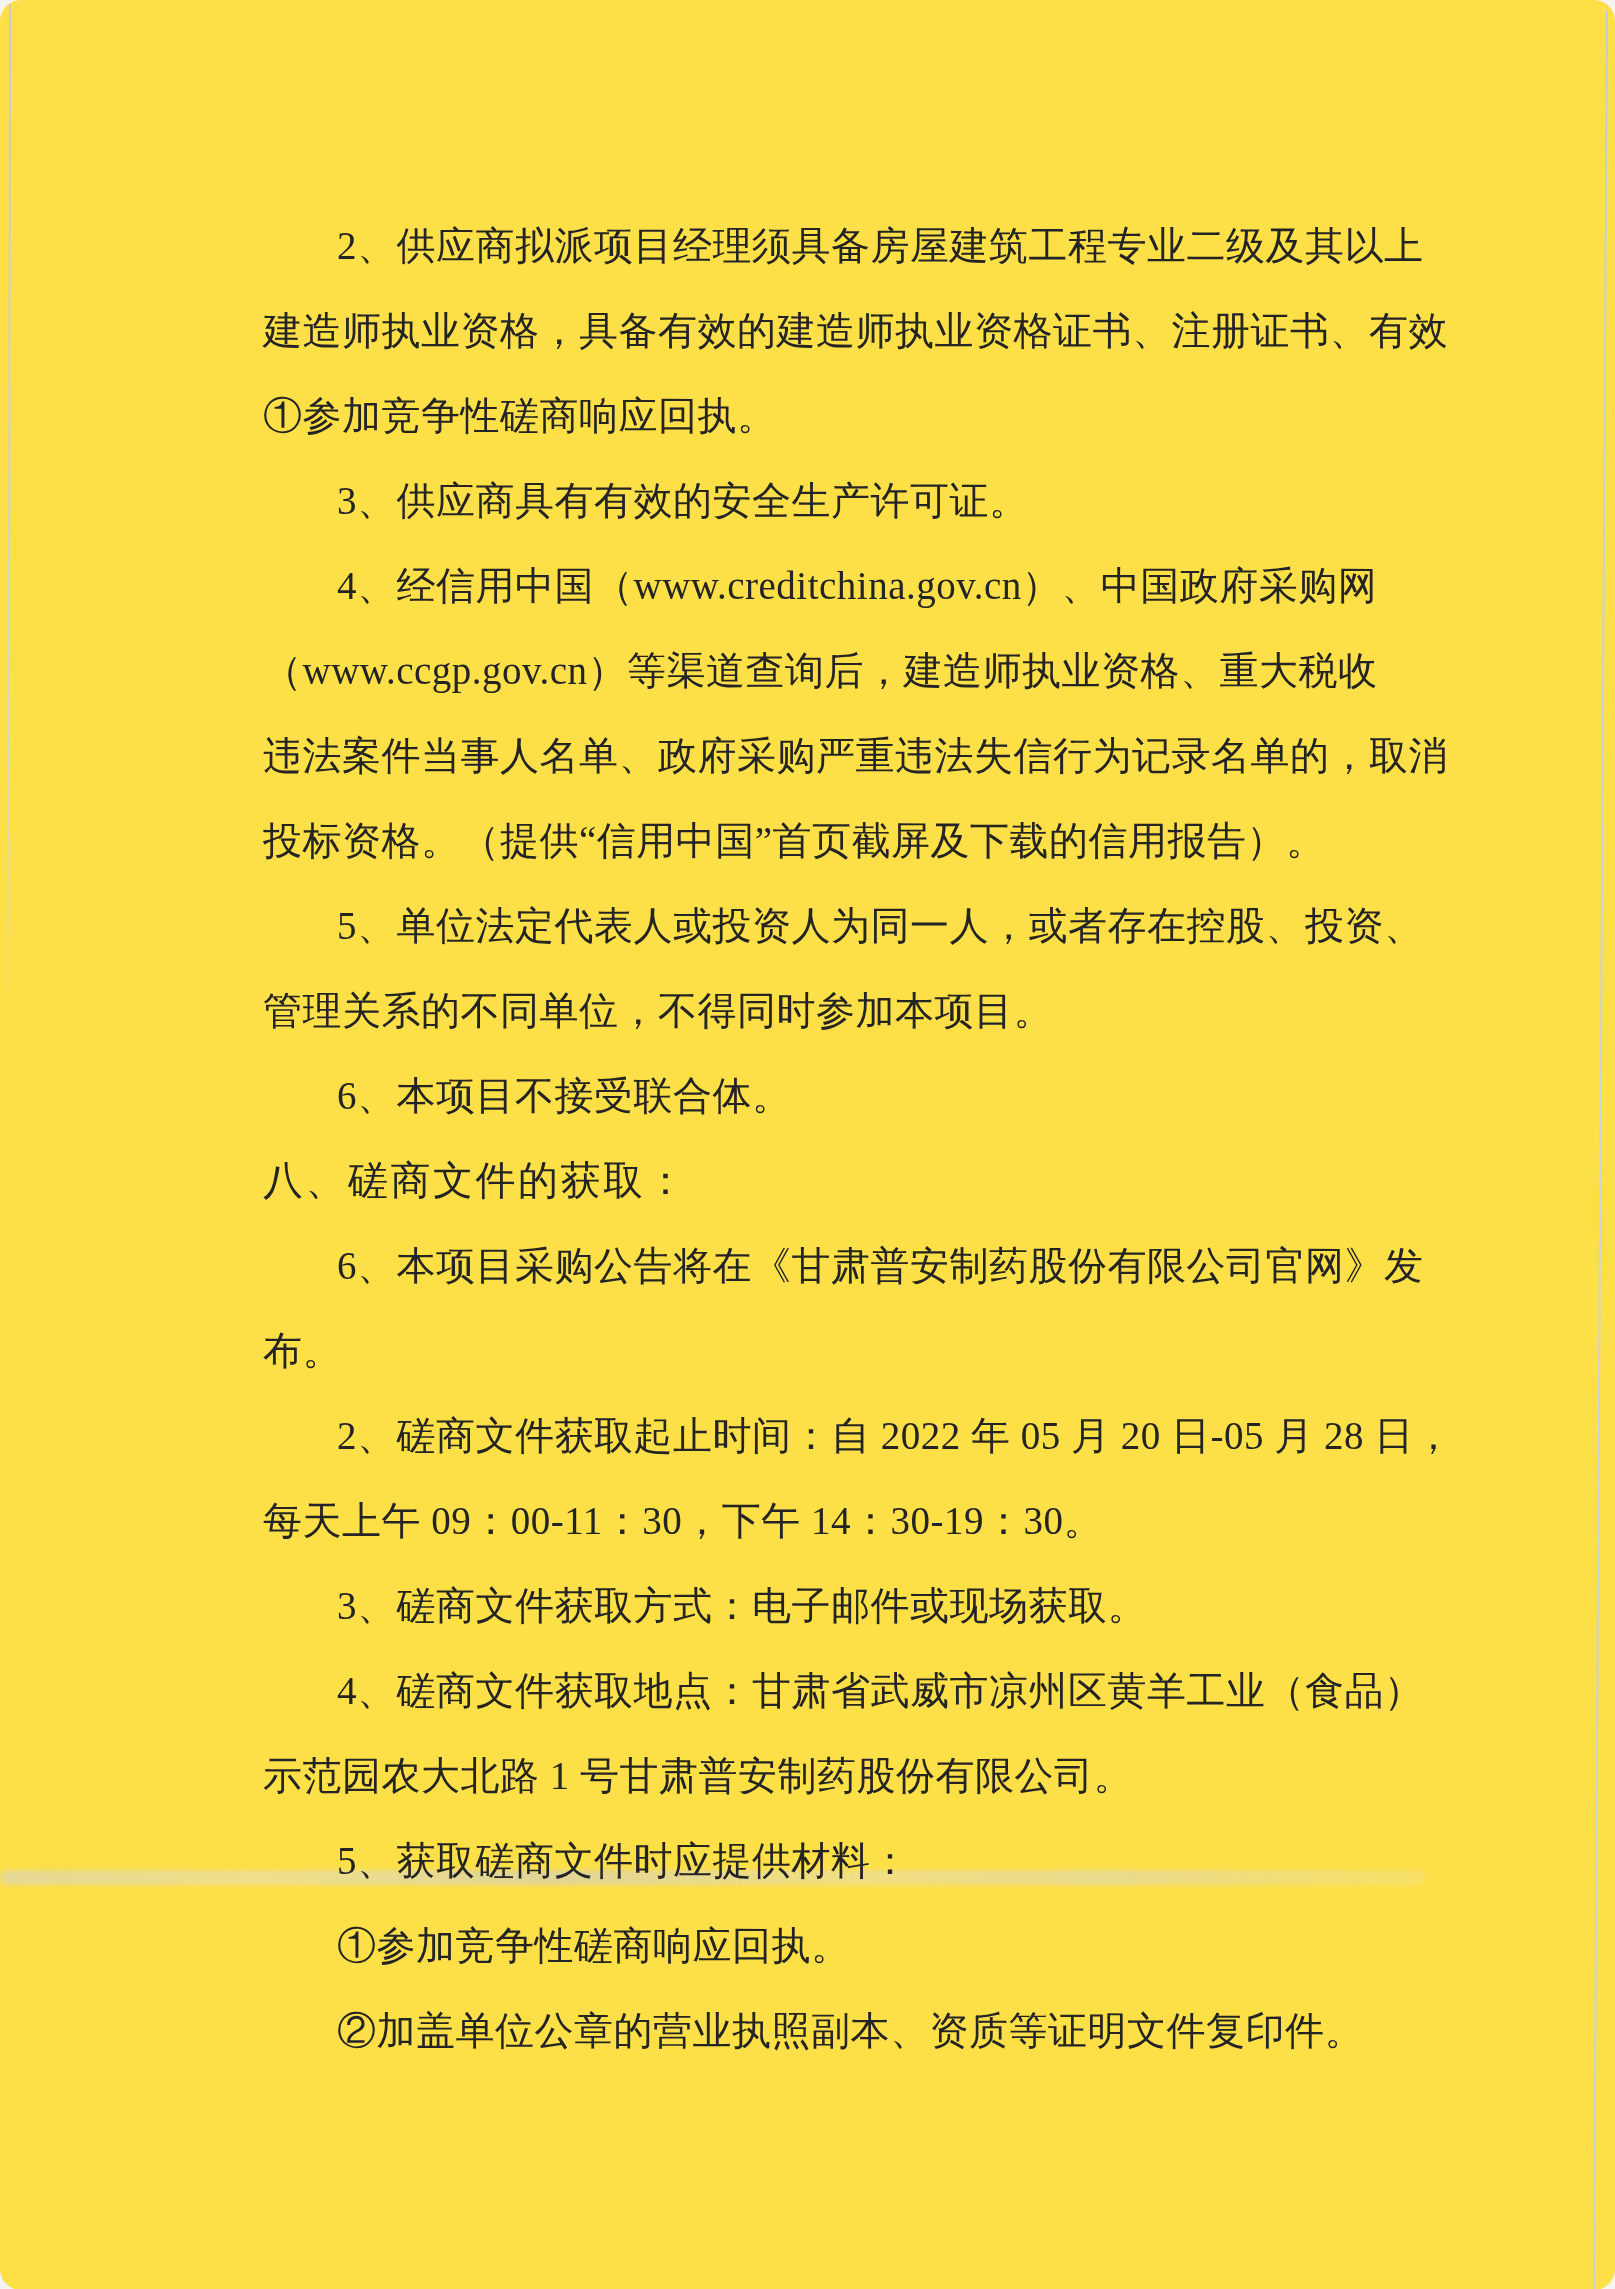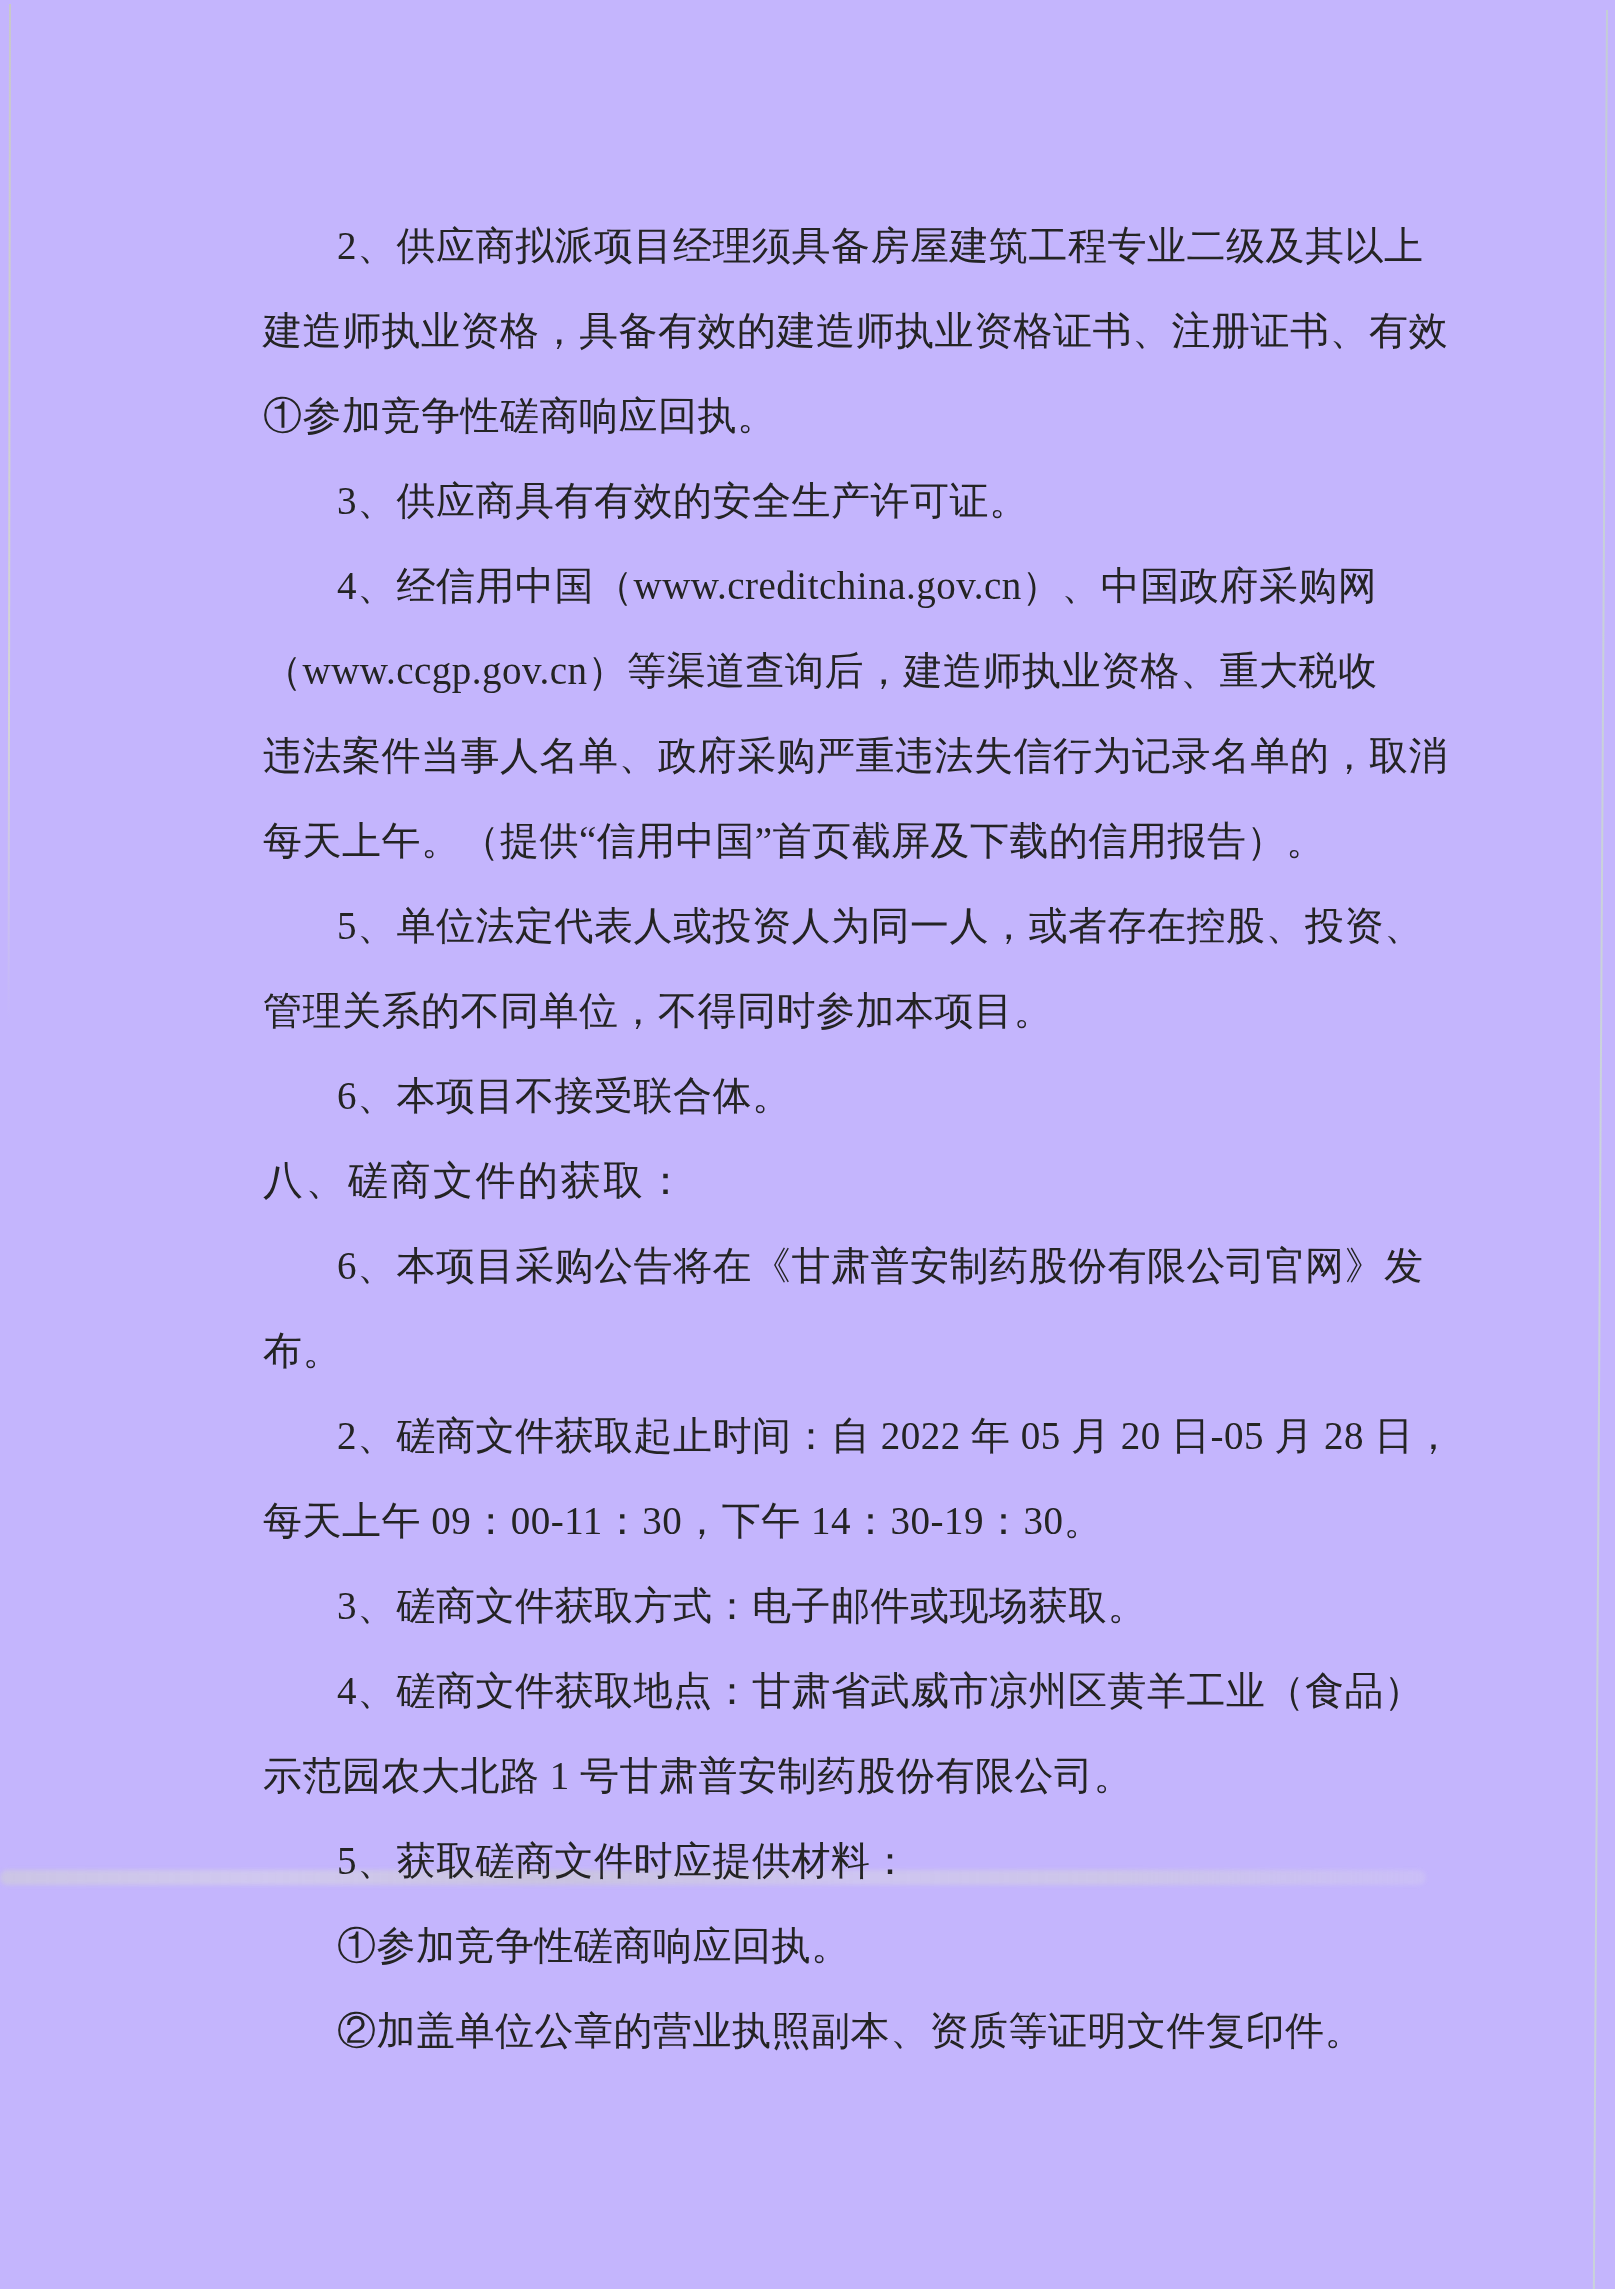--- a/index.html
+++ b/index.html
@@ -5,23 +5,24 @@
 <style>
   html,body{margin:0;padding:0;}
   body{
     width:1615px;height:2290px;
     background:#f4f4f4;
     font-family:"Liberation Serif","DejaVu Serif",serif;
   }
   .page{
     position:relative;
     width:1615px;height:2290px;
-    background:#c4b5fd;
+    background:#fde047;
     overflow:hidden;
     color:#242424;
+    border-radius:21px;
   }
   
   .edge-left{
     position:absolute;left:8.8px;top:3.9px;width:2px;height:1019px;
     background:linear-gradient(to bottom,#c9c9c9 0%,#d6d6d6 70%,rgba(214,214,214,0) 100%);
     transform:rotate(0.08deg);transform-origin:top center;
     z-index:1;
   }
   .edge-right{
     position:absolute;left:1606px;top:9.8px;width:2px;height:2280px;
@@ -69,21 +70,21 @@
   <div class="smudge"></div>
 
   <div class="content">
     <div class="line indent">2、供应商拟派项目经理须具备房屋建筑工程专业二级及其以上</div>
     <div class="line">建造师执业资格，具备有效的建造师执业资格证书、注册证书、有效</div>
     <div class="line">①参加竞争性磋商响应回执。</div>
     <div class="line indent">3、供应商具有有效的安全生产许可证。</div>
     <div class="line indent">4、经信用中国（www.creditchina.gov.cn）、中国政府采购网</div>
     <div class="line">（www.ccgp.gov.cn）等渠道查询后，建造师执业资格、重大税收</div>
     <div class="line">违法案件当事人名单、政府采购严重违法失信行为记录名单的，取消</div>
-    <div class="line">每天上午。（提供“信用中国”首页截屏及下载的信用报告）。</div>
+    <div class="line">投标资格。（提供“信用中国”首页截屏及下载的信用报告）。</div>
     <div class="line indent">5、单位法定代表人或投资人为同一人，或者存在控股、投资、</div>
     <div class="line">管理关系的不同单位，不得同时参加本项目。</div>
     <div class="line indent">6、本项目不接受联合体。</div>
     <div class="line heading">八、磋商文件的获取：</div>
     <div class="line indent">6、本项目采购公告将在《甘肃普安制药股份有限公司官网》发</div>
     <div class="line">布。</div>
     <div class="line indent">2、磋商文件获取起止时间：自 2022 年 05 月 20 日-05 月 28 日，</div>
     <div class="line">每天上午 09：00-11：30，下午 14：30-19：30。</div>
     <div class="line indent">3、磋商文件获取方式：电子邮件或现场获取。</div>
     <div class="line indent">4、磋商文件获取地点：甘肃省武威市凉州区黄羊工业（食品）</div>

